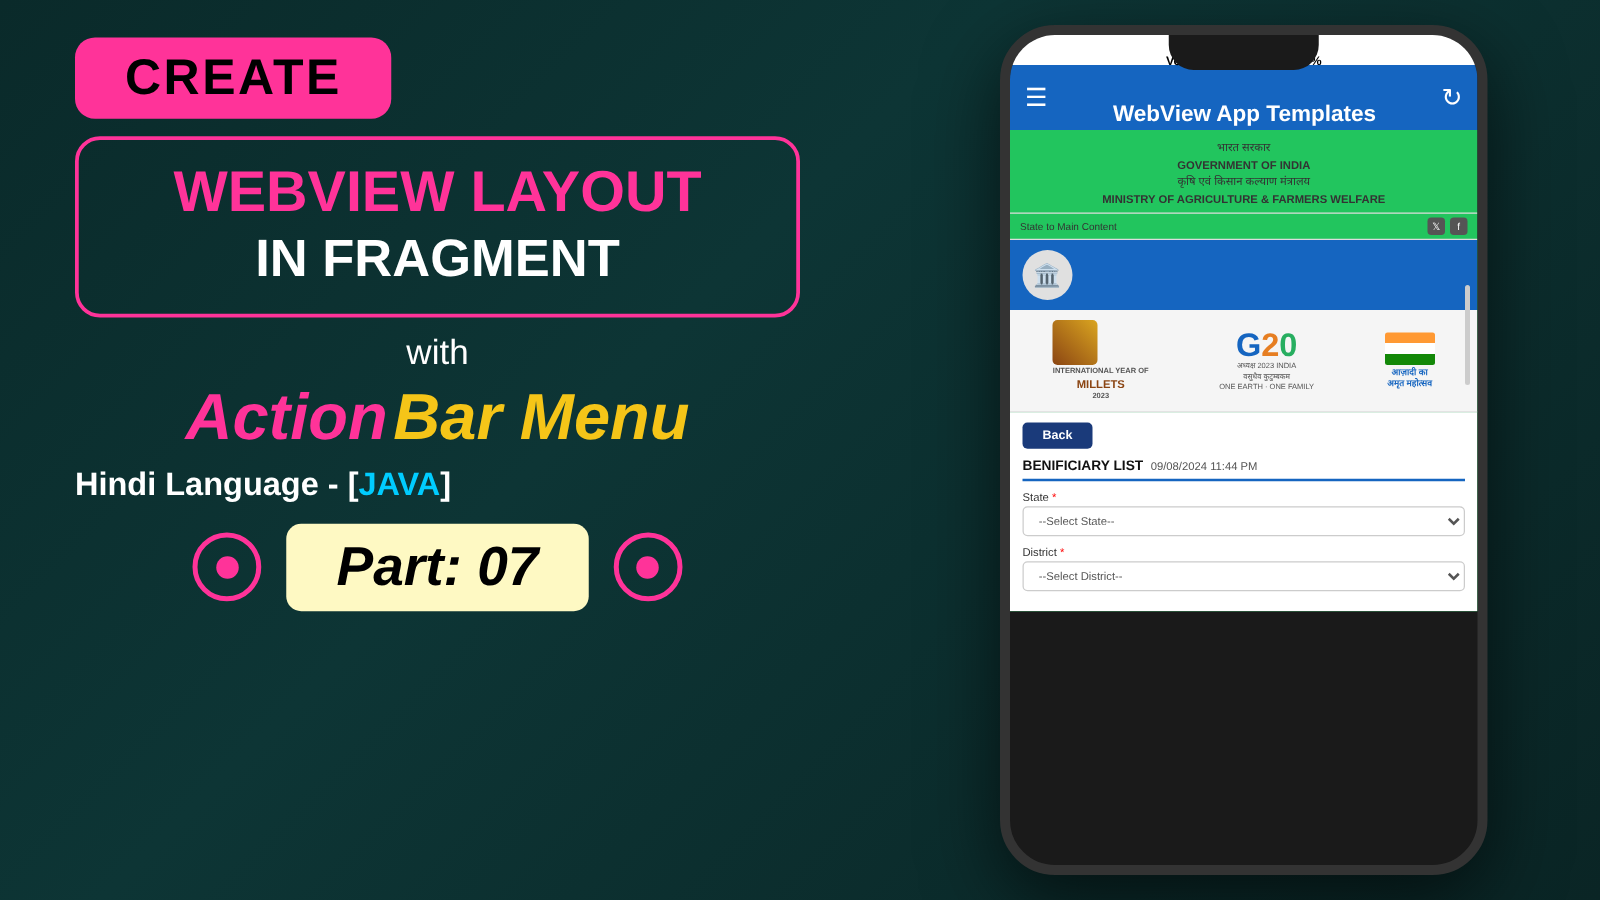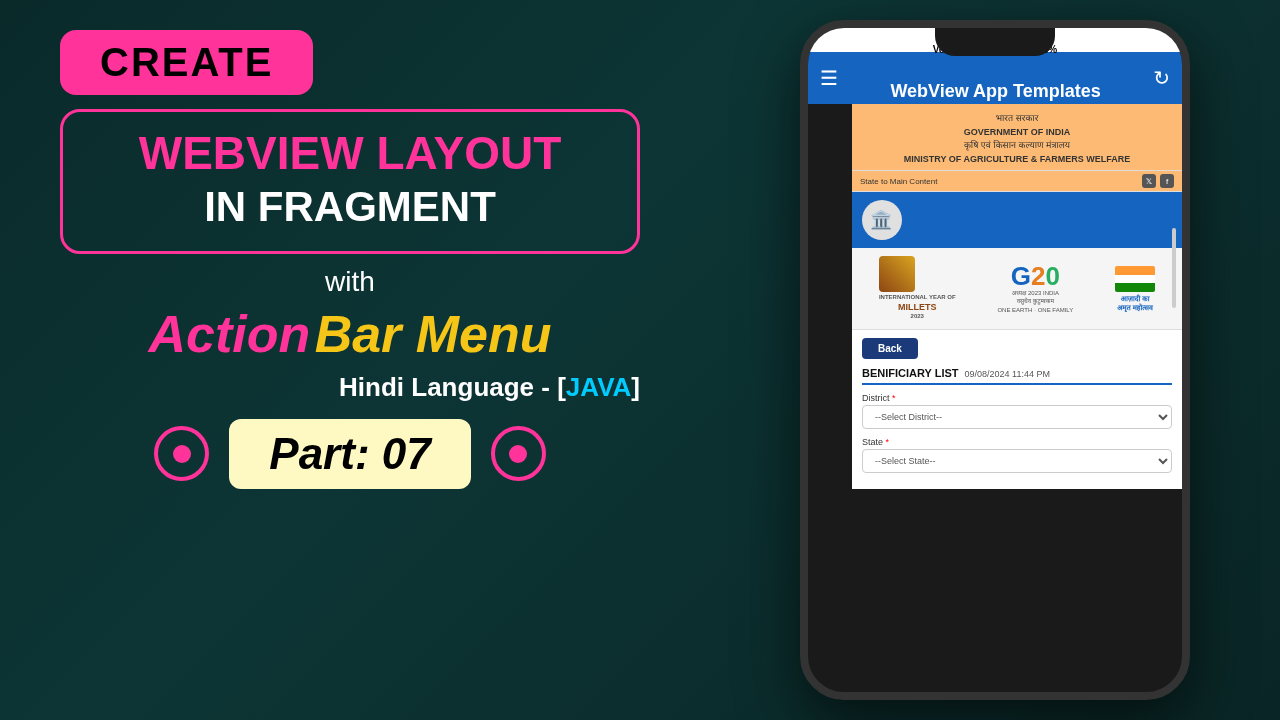--- a/index.html
+++ b/index.html
@@ -73,21 +73,21 @@
       font-style: italic;
       font-weight: 700;
     }
     .action-pink { color: #ff3399; }
     .action-yellow { color: #f5c518; }
 
     .hindi-java {
       font-size: 26px;
       font-weight: 700;
       color: #ffffff;
-      text-align: right;
+      text-align: left;
       margin: 8px 0 16px;
     }
     .java-bracket { color: #00ccff; }
 
     .part-section {
       display: flex;
       align-items: center;
       justify-content: center;
       margin-top: 10px;
     }
@@ -238,25 +238,24 @@
       margin-top: 26px;
     }
     .hamburger-icon, .refresh-icon {
       color: #fff;
       font-size: 20px;
       cursor: pointer;
     }
 
     
     .web-content {
-      background: #fdba74;
+      background: #22c55e;
       flex: 1;
       overflow: hidden;
       font-size: 9px;
-      margin-left: 44px;
     }
 
     .gov-header {
       text-align: center;
       padding: 8px 4px 4px;
       border-bottom: 1px solid #ddd;
       font-size: 9px;
       color: #333;
       line-height: 1.5;
     }
@@ -500,34 +499,34 @@
       </div>
 
       <div class="beneficiary-section">
         <button class="back-btn">Back</button>
         <div class="benef-title">
           <span>BENIFICIARY LIST</span>
           <span class="benef-date">09/08/2024 11:44 PM</span>
         </div>
         <div class="form-group">
           <label class="form-label">
+            <span>State</span>
+            <span class="required"> *</span>
+          </label>
+          <select class="form-select">
+            <option>--Select State--</option>
+          </select>
+        </div>
+        <div class="form-group">
+          <label class="form-label">
             <span>District</span>
             <span class="required"> *</span>
           </label>
           <select class="form-select">
             <option>--Select District--</option>
           </select>
         </div>
-        <div class="form-group">
-          <label class="form-label">
-            <span>State</span>
-            <span class="required"> *</span>
-          </label>
-          <select class="form-select">
-            <option>--Select State--</option>
-          </select>
-        </div>
       </div>
     </div>
 
     <div class="phone-scrollbar"></div>
   </div>
 </div>
 
 </body></html>

